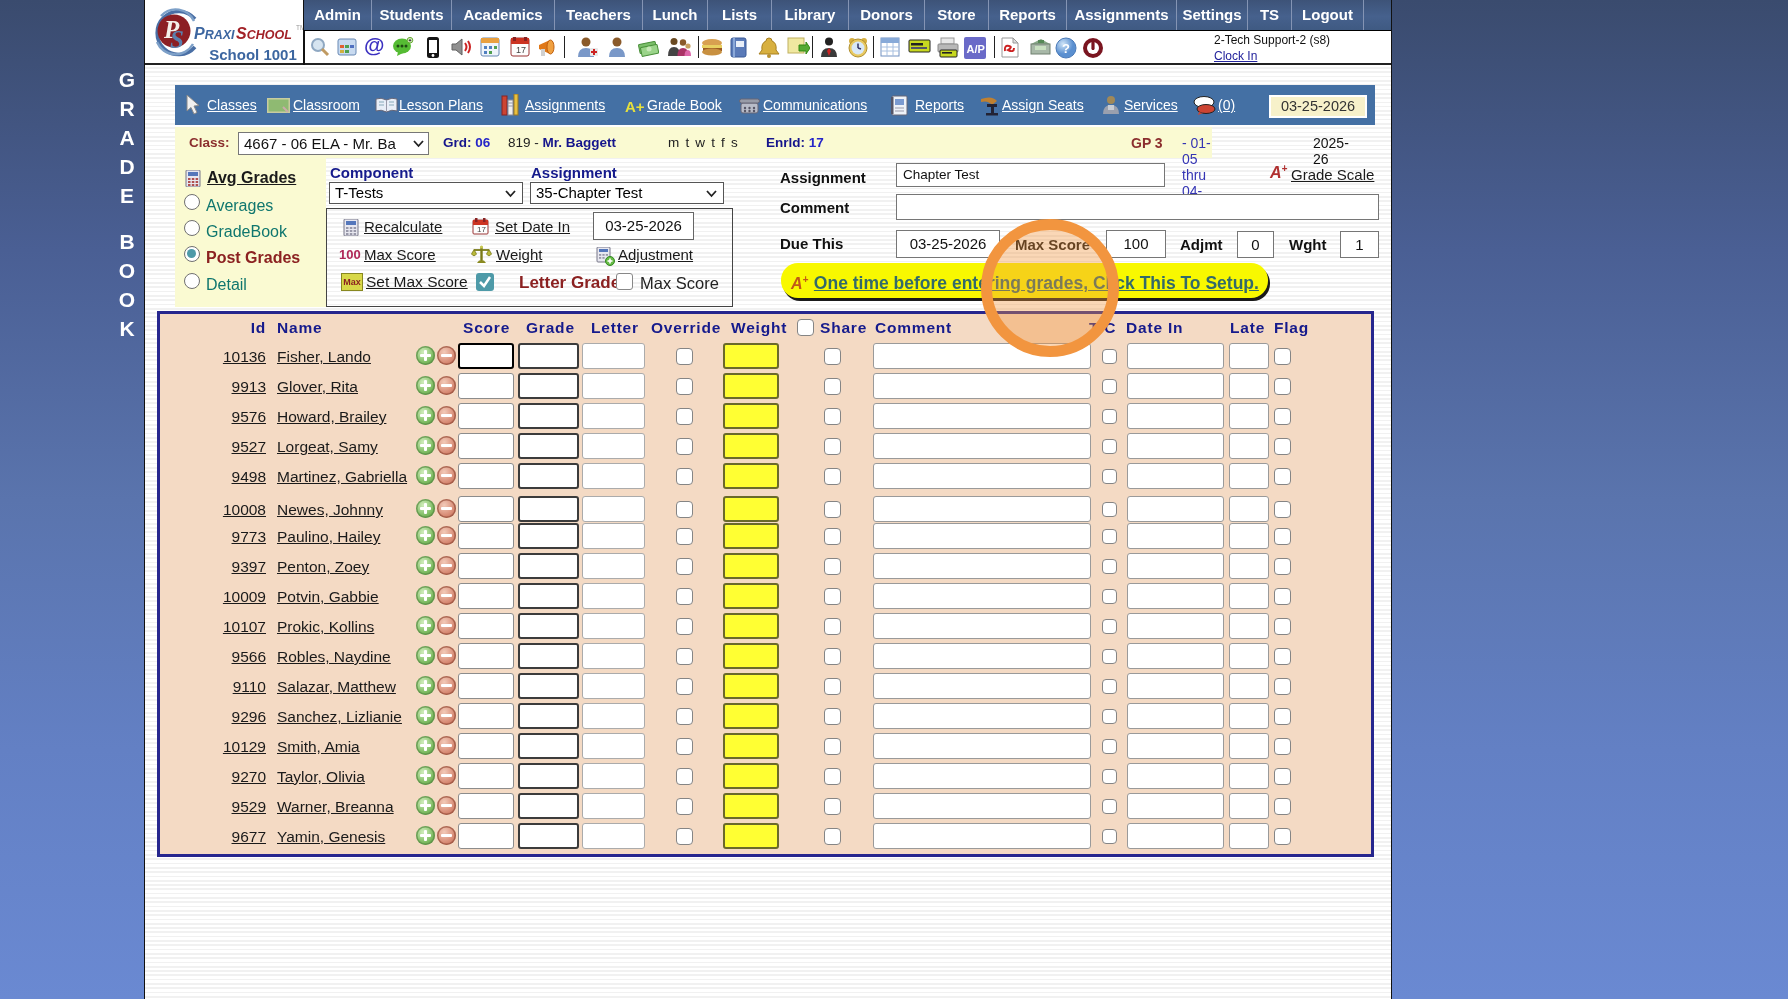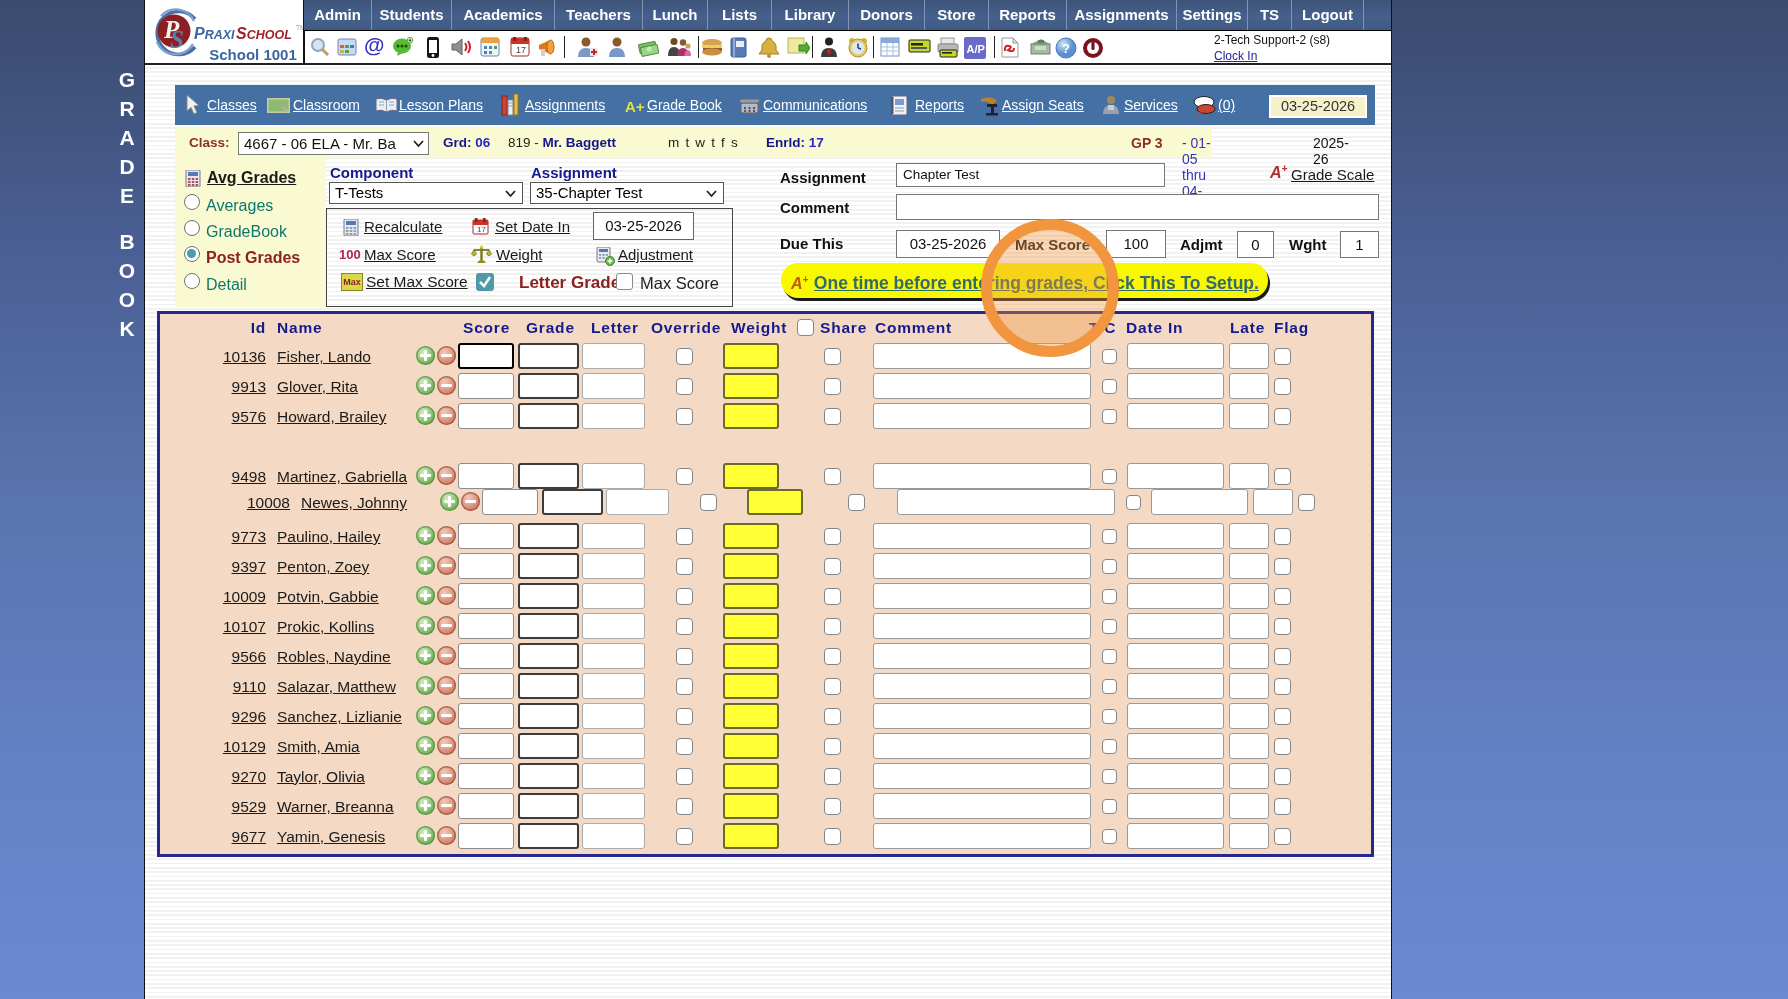--- a/index.html
+++ b/index.html
@@ -544,38 +544,55 @@
       <div class="ip lt"></div>
       <div class="cb" style="left:516px; top:6px;"></div>
       <div class="ip wt"></div>
       <div class="cb" style="left:664px; top:6px;"></div>
       <div class="ip cm"></div>
       <div class="cb cbs" style="left:942px; top:7px;"></div>
       <div class="ip di"></div>
       <div class="ip la"></div>
       <div class="cb" style="left:1114px; top:6px;"></div>
     </div>
+    <div class="grow" style="top:118px;">
+      <span class="id"><a href="#">9527</a></span>
+      <span class="nm"><a href="#">Lorgeat, Samy</a></span>
+      <div class="plus"></div>
+        <div class="minus"></div>
+      <div class="ip sc"></div>
+      <div class="ip gr"></div>
+      <div class="ip lt"></div>
+      <div class="cb" style="left:516px; top:6px;"></div>
+      <div class="ip wt"></div>
+      <div class="cb" style="left:664px; top:6px;"></div>
+      <div class="ip cm"></div>
+      <div class="cb cbs" style="left:942px; top:7px;"></div>
+      <div class="ip di"></div>
+      <div class="ip la"></div>
+      <div class="cb" style="left:1114px; top:6px;"></div>
+    </div>
     <div class="grow" style="top:148px;">
       <span class="id"><a href="#">9498</a></span>
       <span class="nm"><a href="#">Martinez, Gabriella</a></span>
       <div class="plus"></div>
         <div class="minus"></div>
       <div class="ip sc"></div>
       <div class="ip gr"></div>
       <div class="ip lt"></div>
       <div class="cb" style="left:516px; top:6px;"></div>
       <div class="ip wt"></div>
       <div class="cb" style="left:664px; top:6px;"></div>
       <div class="ip cm"></div>
       <div class="cb cbs" style="left:942px; top:7px;"></div>
       <div class="ip di"></div>
       <div class="ip la"></div>
       <div class="cb" style="left:1114px; top:6px;"></div>
     </div>
-    <div class="grow" style="top:174px;margin-left:24px;">
+    <div class="grow" style="top:181px;">
       <span class="id"><a href="#">10008</a></span>
       <span class="nm"><a href="#">Newes, Johnny</a></span>
       <div class="plus"></div>
         <div class="minus"></div>
       <div class="ip sc"></div>
       <div class="ip gr"></div>
       <div class="ip lt"></div>
       <div class="cb" style="left:516px; top:6px;"></div>
       <div class="ip wt"></div>
       <div class="cb" style="left:664px; top:6px;"></div>

